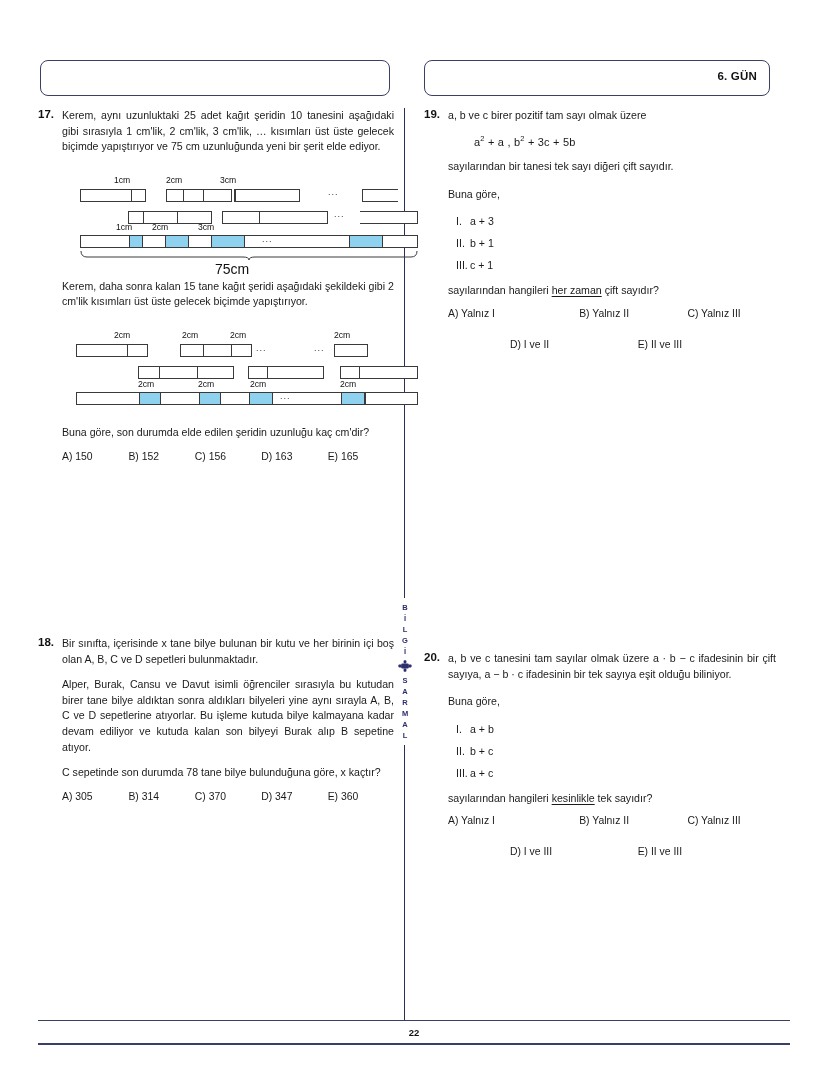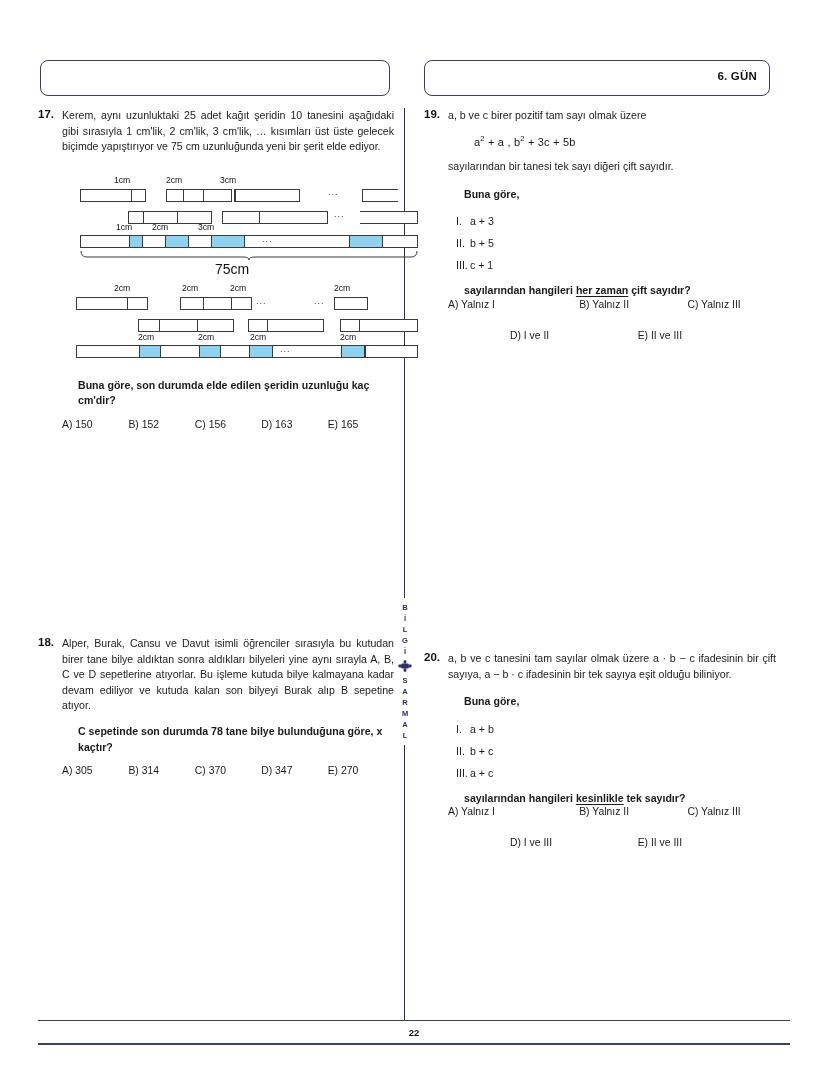--- a/index.html
+++ b/index.html
@@ -63,37 +63,37 @@
   .q-num {
     font-size:11.5px; font-weight:bold; color:#111;
     width:24px; flex:0 0 24px; text-align:left;
     padding-top:0px;
   }
   .q-body { flex:1 1 auto; }
   .q-text {
     font-size:10.6px; line-height:15.6px; color:#1a1a1a;
     text-align:justify; margin:0 0 10px 0;
   }
-  .bold { font-weight:bold;margin-left:16px; }
+  .bold { font-weight:normal; }
   .under { text-decoration:underline; text-underline-offset:2px; }
 
   .formula {
     font-size:11px; margin:10px 0 12px 26px; letter-spacing:.2px;
   }
   .formula sup { font-size:7.5px; vertical-align:super; }
 
   .roman-list { margin:0 0 10px 0; padding:0; list-style:none; }
   .roman-list li {
     font-size:10.6px; line-height:15px; margin-bottom:7px;
     display:flex;
   }
   .roman-list li .rn { width:22px; flex:0 0 22px; padding-left:8px; }
 
   
-  .choices { font-size:10.4px; }
+  .choices { font-size:10.4px; margin-top:9px; }
   .choices.row5 { display:flex; }
   .choices.row5 .ch { flex:1 1 0; }
   .choices.r3 { display:flex; }
   .choices.r3 .ch:nth-child(1) { flex:0 0 40%; }
   .choices.r3 .ch:nth-child(2) { flex:0 0 33%; }
   .choices.r3 .ch:nth-child(3) { flex:0 0 27%; }
   .choices.r2 { display:flex; margin-top:20px; padding-left:62px; }
   .choices.r2 .ch:nth-child(1) { flex:0 0 48%; }
 
   
@@ -229,20 +229,21 @@
             <div class="dots" style="left:200px; top:67px;">...</div>
 
             <div class="brace" style="left:18px; top:83px;">
               <svg width="338" height="10" viewBox="0 0 338 10">
                 <path d="M1 1 Q1 7 7 7 L163 7 Q169 7 169 10 Q169 7 175 7 L331 7 Q337 7 337 1" fill="none" stroke="#3a3a3a" stroke-width="1"></path>
               </svg>
             </div>
             <div class="brace-lab" style="left:170px; top:94px; transform:translateX(-50%);">75cm</div>
           </div>
 
+          <p class="q-text" style="margin-top:16px;">Kerem, daha sonra kalan 15 tane kağıt şeridi aşağıdaki şekildeki gibi 2 cm'lik kısımları üst üste gelecek biçimde yapıştırıyor.</p>
 
           <div class="diagram" style="height:85px;">
 
             <div class="strip" style="left:14px; top:22px; width:72px;">
               <div class="seg" style="left:50px;"></div>
             </div>
             <div class="lab" style="left:52px; top:8px;">2cm</div>
 
             <div class="strip" style="left:118px; top:22px; width:72px;">
               <div class="seg" style="left:22px;"></div>
@@ -292,28 +293,29 @@
             <span class="ch">E) 165</span>
           </div>
         </div>
       </div>
     </div>
 
     <div class="q" style="position:absolute; top:528px; left:0; width:356px;">
       <div class="q-head">
         <div class="q-num">18.</div>
         <div class="q-body">
+          <p class="q-text">Bir sınıfta, içerisinde x tane bilye bulunan bir kutu ve her birinin içi boş olan A, B, C ve D sepetleri bulunmaktadır.</p>
           <p class="q-text">Alper, Burak, Cansu ve Davut isimli öğrenciler sırasıyla bu kutudan birer tane bilye aldıktan sonra aldıkları bilyeleri  yine aynı sırayla A, B, C ve D sepetlerine atıyorlar. Bu işleme kutuda bilye kalmayana kadar devam ediliyor ve kutuda kalan son bilyeyi Burak alıp B sepetine atıyor.</p>
           <p class="q-text bold" style="text-align:left;">C sepetinde son durumda 78 tane bilye bulunduğuna göre, x kaçtır?</p>
           <div class="choices row5">
             <span class="ch">A) 305</span>
             <span class="ch">B) 314</span>
             <span class="ch">C) 370</span>
             <span class="ch">D) 347</span>
-            <span class="ch">E) 270</span>
+            <span class="ch">E) 360</span>
           </div>
         </div>
       </div>
     </div>
 
   </div>
 
   <div class="col col-right">
 
     <div class="q">
@@ -329,21 +331,21 @@
           <p class="q-text" style="text-align:left; margin-bottom:12px;">sayılarından bir tanesi tek sayı diğeri çift sayıdır.</p>
           <p class="q-text bold" style="margin-bottom:12px;">Buna göre,</p>
 
           <ul class="roman-list">
             <li>
               <span class="rn">I.</span>
               <span>a + 3</span>
             </li>
             <li>
               <span class="rn">II.</span>
-              <span>b + 5</span>
+              <span>b + 1</span>
             </li>
             <li>
               <span class="rn">III.</span>
               <span>c + 1</span>
             </li>
           </ul>
 
           <p class="q-text bold" style="text-align:left; margin-top:8px; margin-bottom:0;">
             <span>sayılarından hangileri </span><span class="under">her zaman</span><span> çift sayıdır?</span>
           </p>

